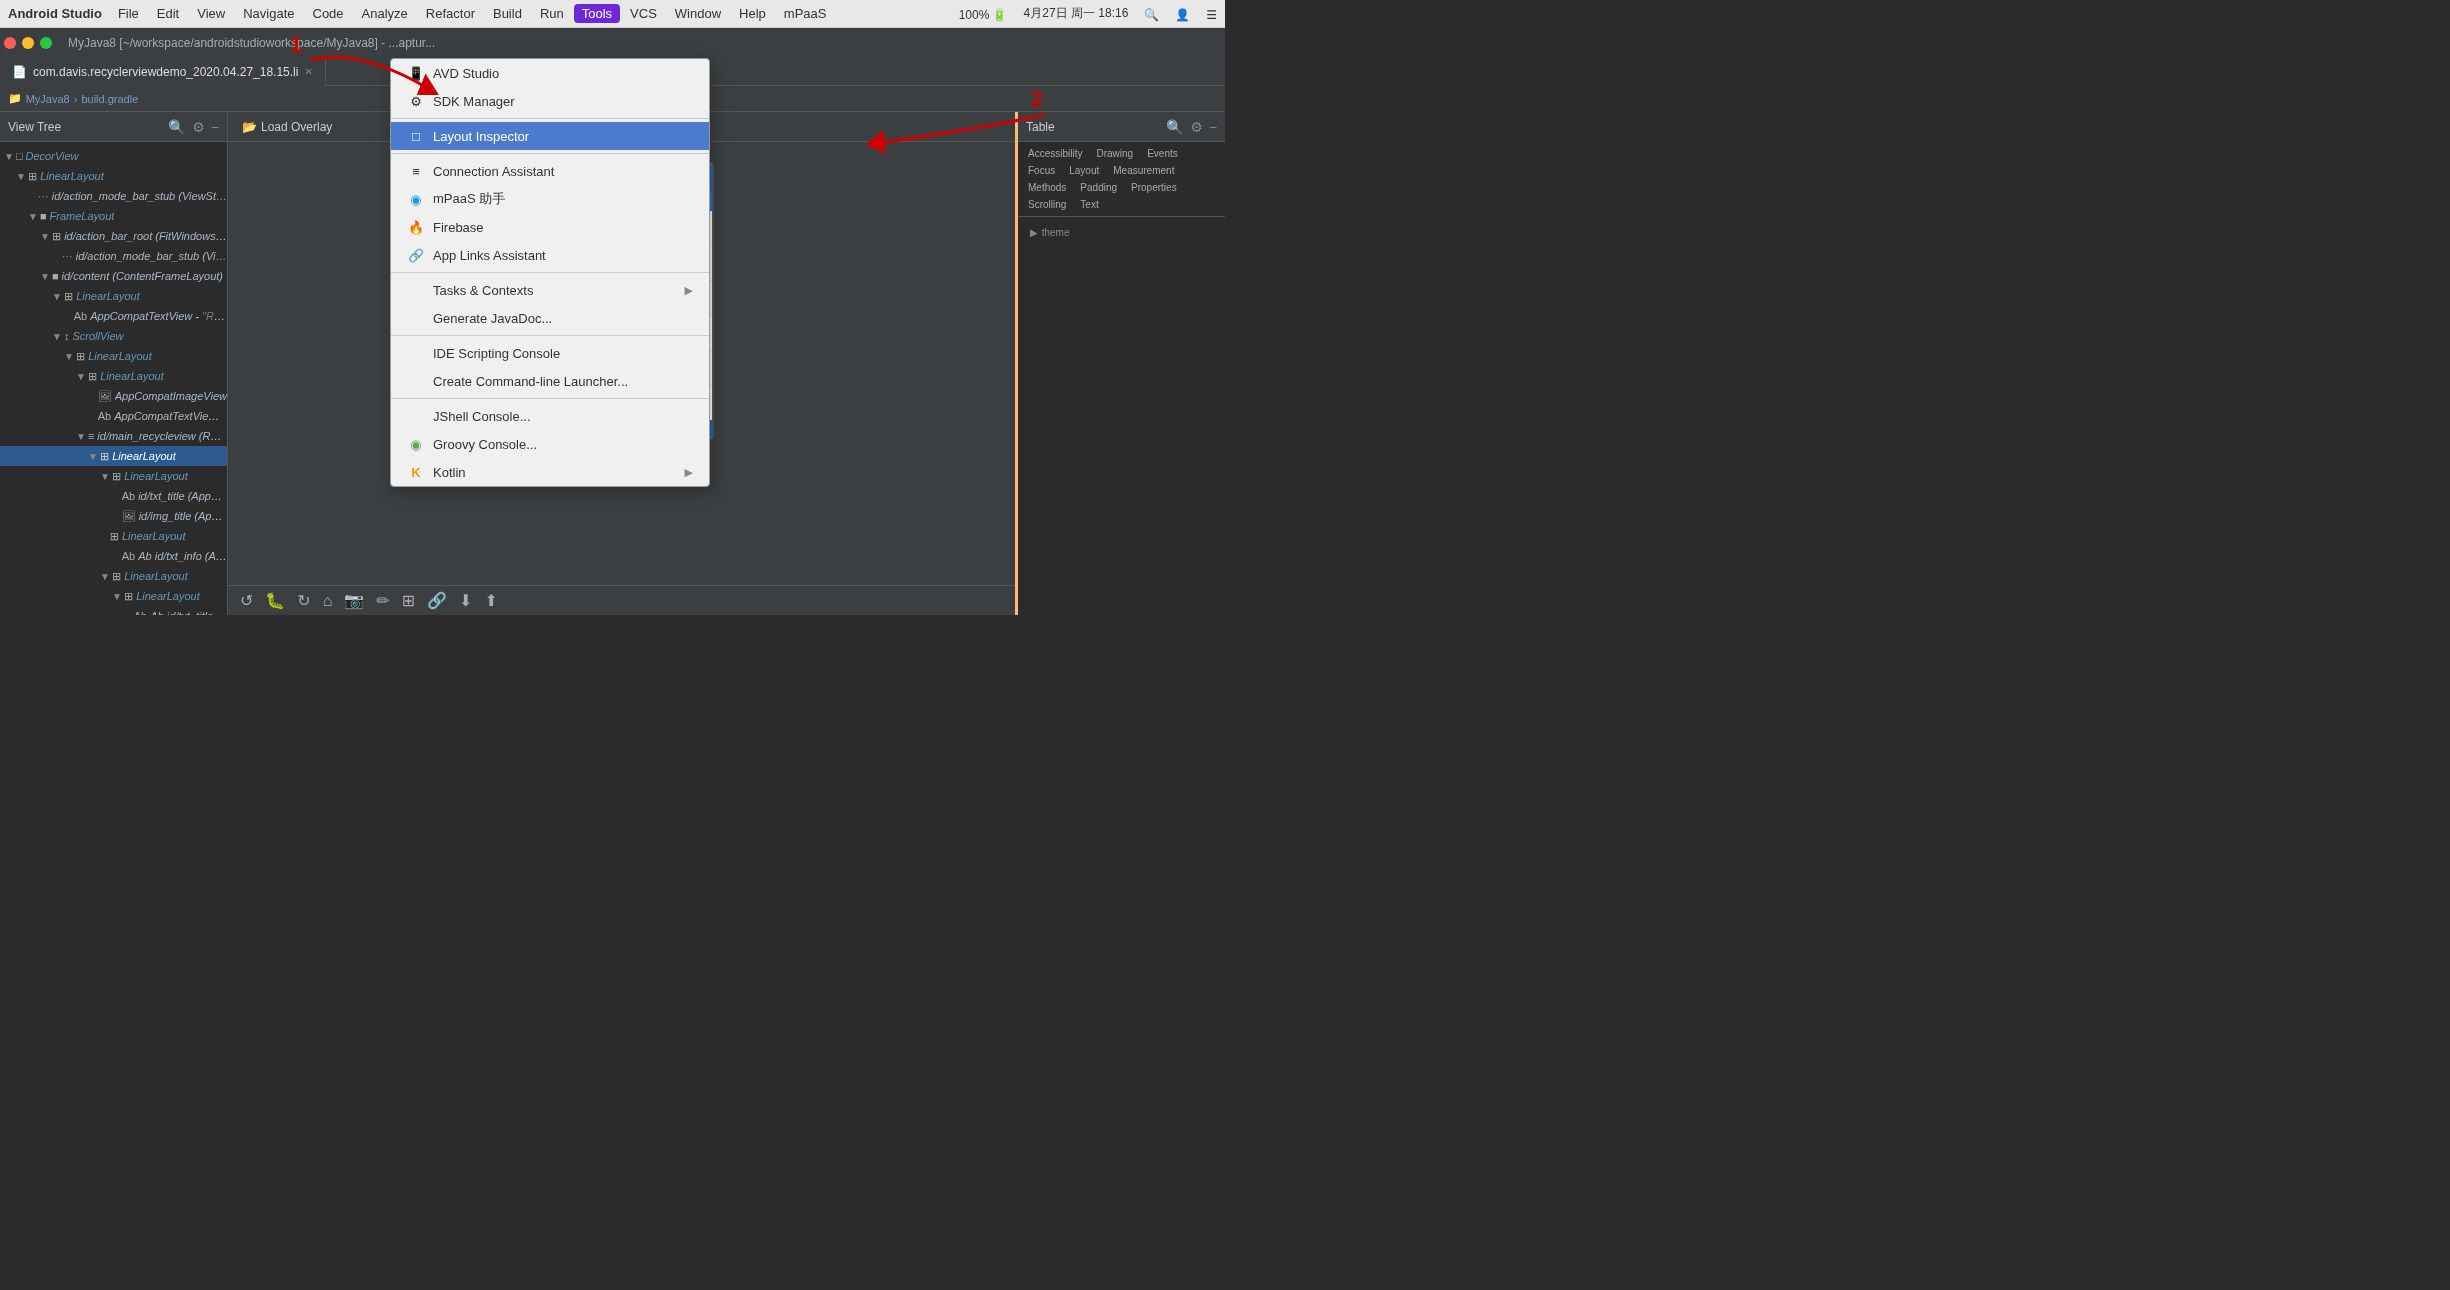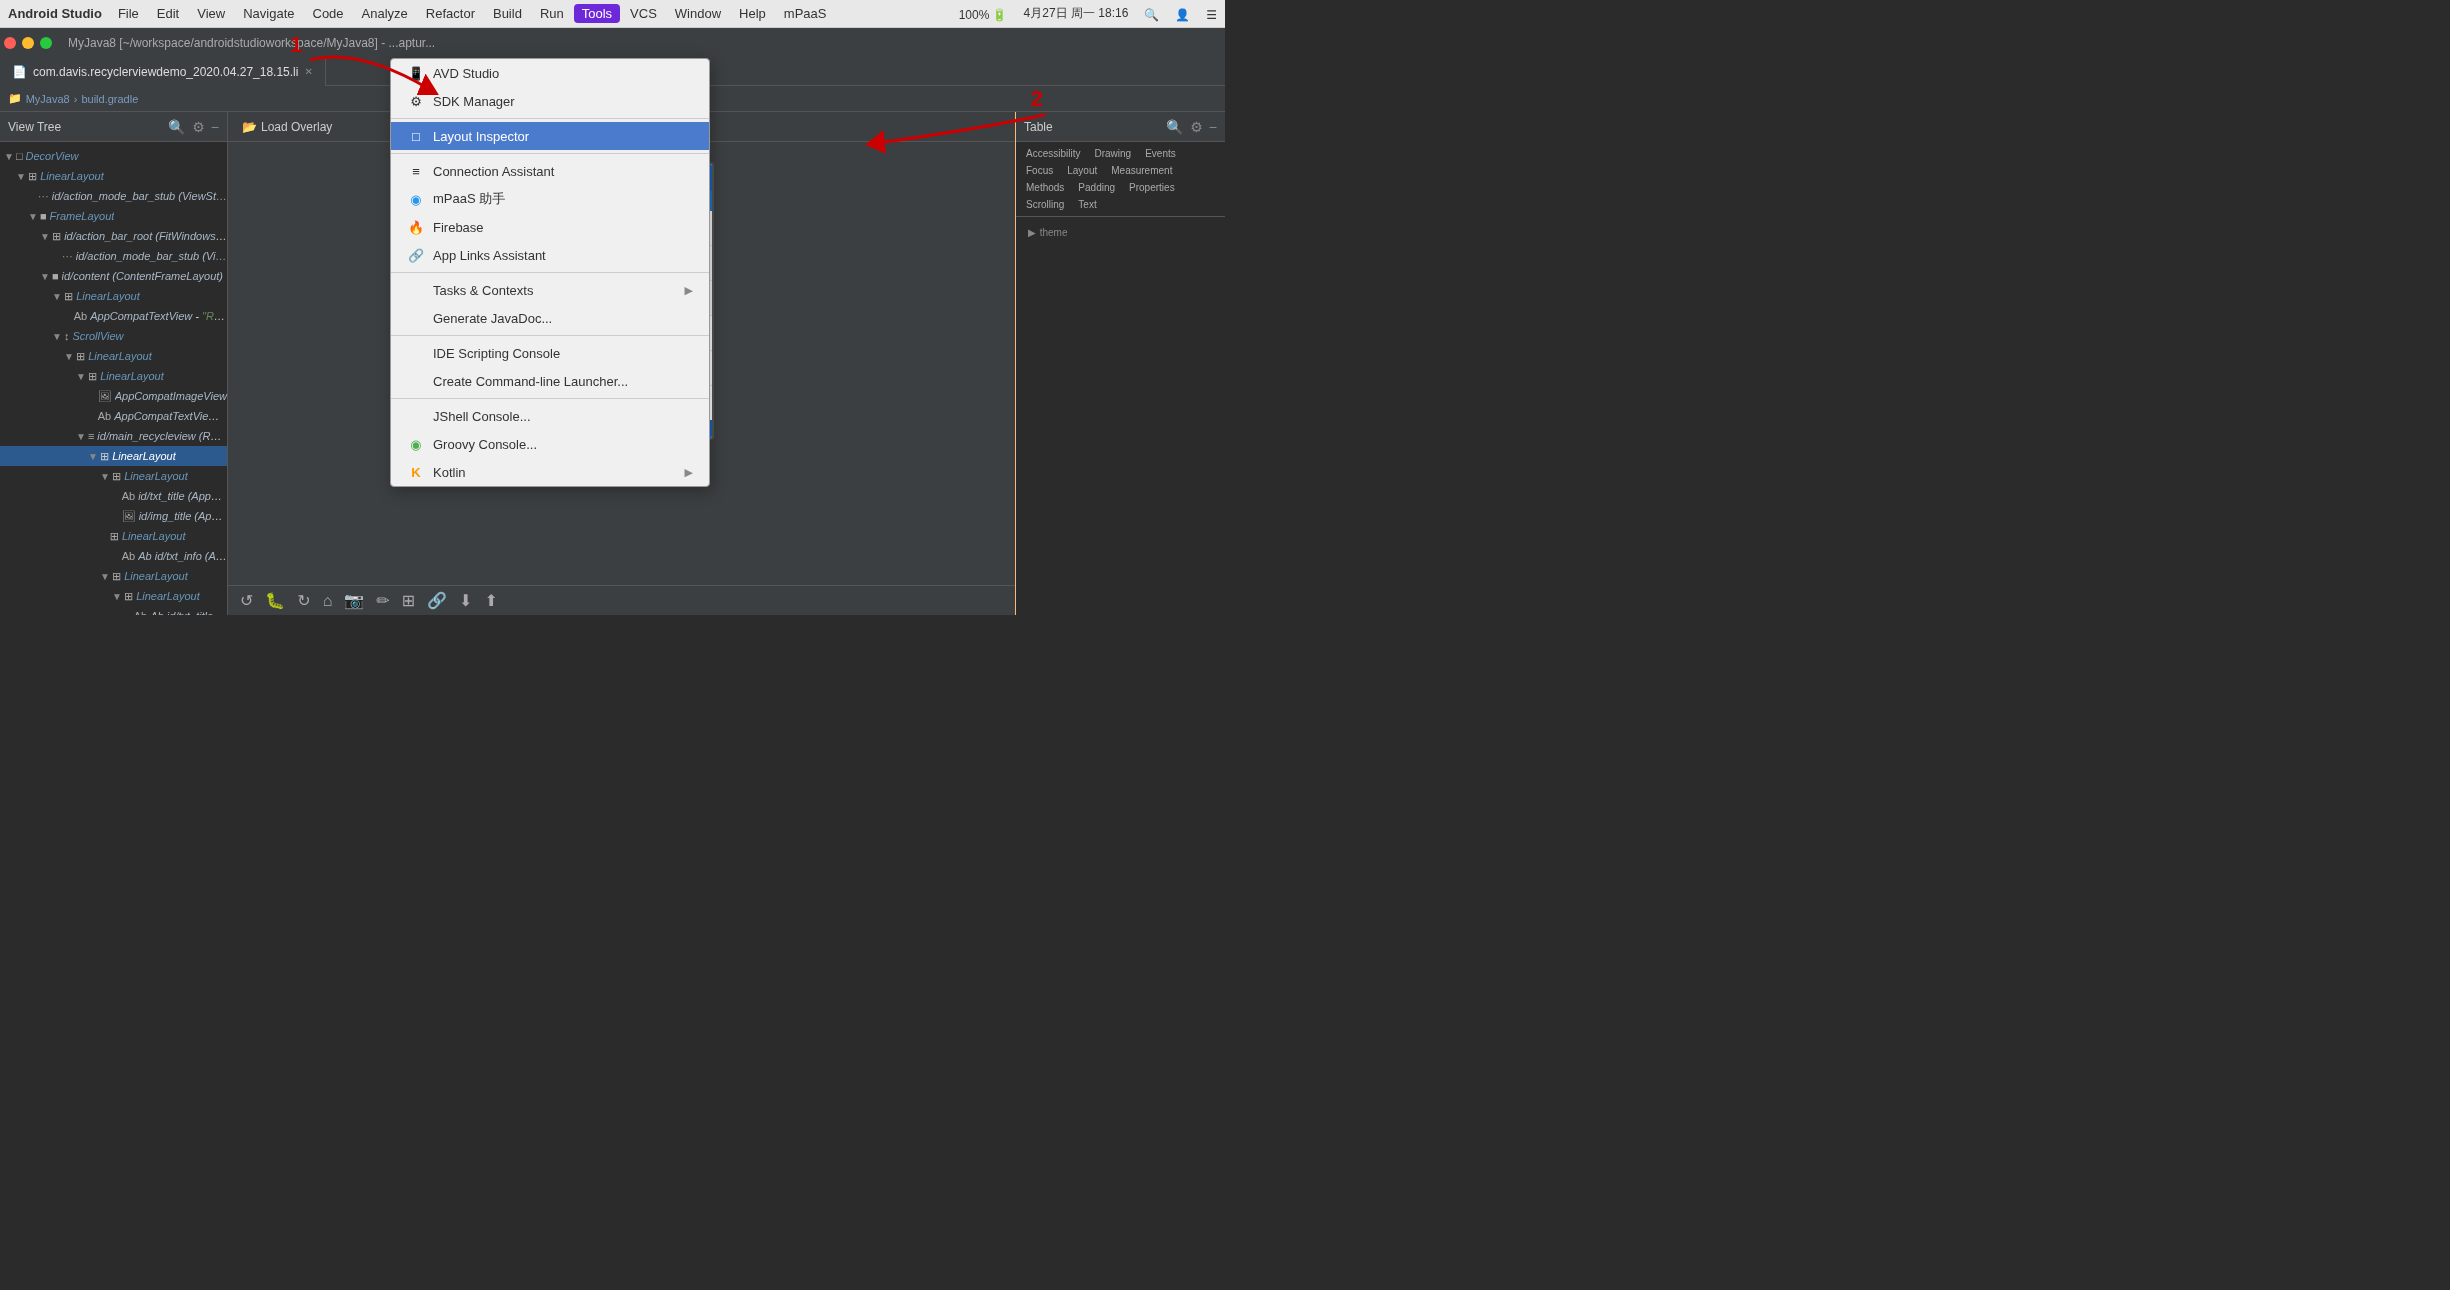--- a/index.html
+++ b/index.html
@@ -279,21 +279,21 @@
     }
     .phone-footer {
       background: #1565c0;
       height: 18px;
     }
 
     
     .right-panel {
       width: 210px;
       background: #2b2b2b;
-      border-left: 1px solid #fdba74;
+      border-left: 3px solid #fdba74;
       display: flex;
       flex-direction: column;
       flex-shrink: 0;
     }
     .right-panel-header {
       height: 30px;
       background: #3c3f41;
       display: flex;
       align-items: center;
       padding: 0 8px;

